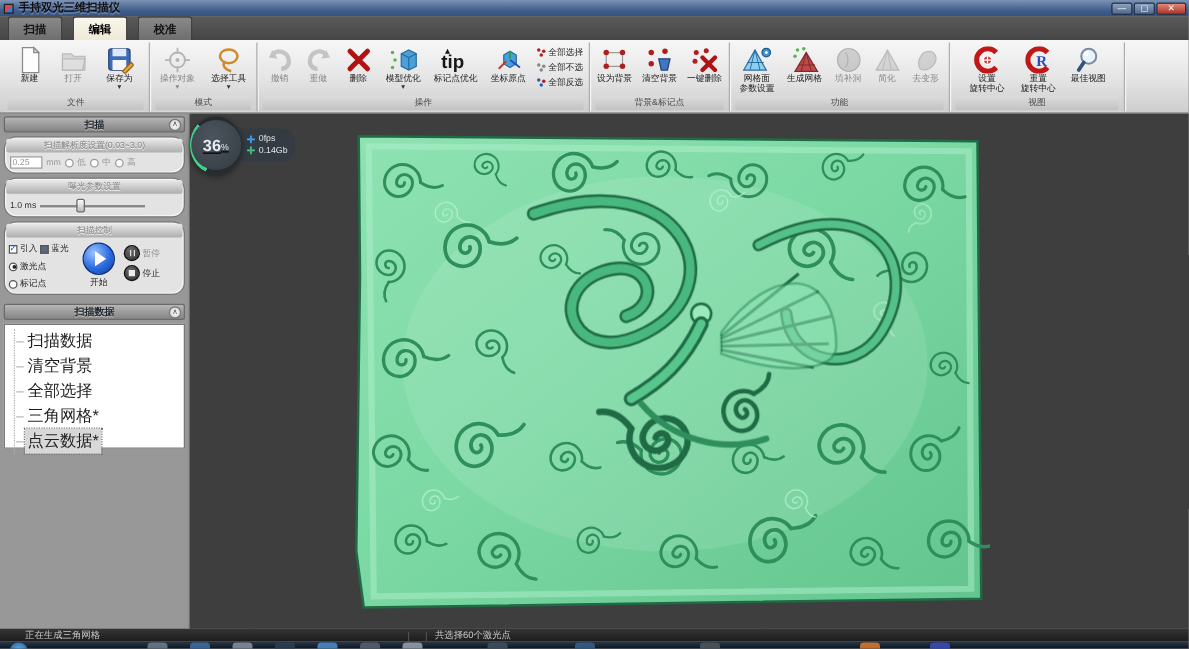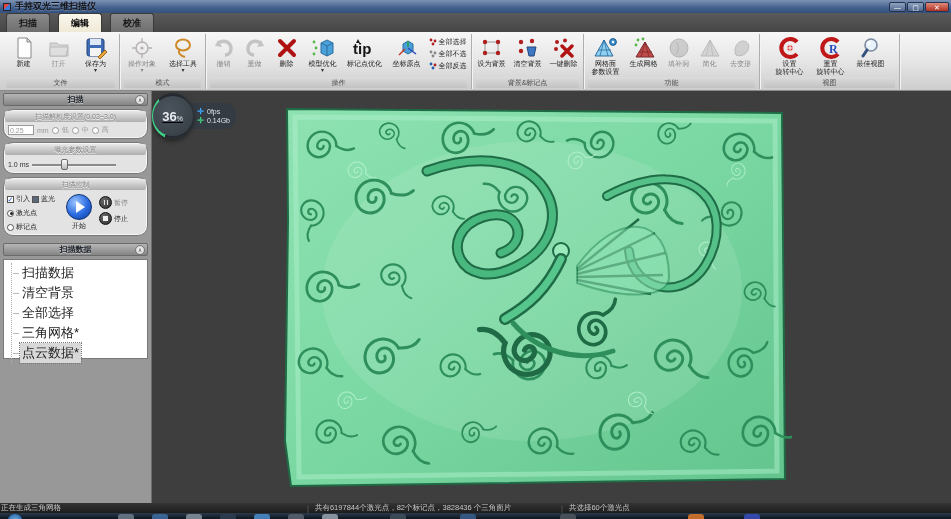--- a/index.html
+++ b/index.html
@@ -95,21 +95,21 @@
   #stat-inner b { font-size:13px; font-weight:bold; }
   #stat-inner i { font-size:7px; font-style:normal; margin-top:4px; }
   #stat-tail { margin-left:-8px; background:#343b42; border-radius:0 10px 10px 0; padding:4px 6px 4px 12px; z-index:1; }
   .strow { display:flex; align-items:center; gap:3px; font-size:7px; color:#dfe5ea; line-height:9px; }
   .plus { font-weight:bold; font-size:8px; }
 
   
   #statusbar { left:0; top:503px; width:951px; height:10px; background:linear-gradient(#343434,#1d1d1d);
     display:flex; align-items:center; font-size:7.5px; color:#c9c9c9; }
   #statusbar .sep { color:#666; margin:0 6px; }
-  #st-left { margin-left:1px; width:300px; }
+  #st-left { margin-left:20px; width:300px; }
   #st-mid { width:240px; }
   #taskbar { left:0; top:513px; width:951px; height:6px; background:linear-gradient(#2b3a4a,#0d1420); overflow:hidden; }
   .tico { position:absolute; top:1px; width:16px; height:12px; border-radius:3px; opacity:.85; }
 </style>
 </head>
 <body>
 
 <div id="titlebar" class="abs">
   <span id="app-icon"></span>
   <span id="title-text">手持双光三维扫描仪</span>
@@ -610,21 +610,20 @@
           <span class="plus" style="color:#41d07f">✛</span>
         <span>0.14Gb</span>
         </div>
     </div>
   </div>
 </div>
 
 <div id="statusbar" class="abs">
   <span id="st-left">正在生成三角网格</span>
   <span class="sep">|</span>
-  <span id="st-mid">共有6197844个激光点，82个标记点，3828436 个三角面片</span>
   <span class="sep">|</span>
   <span>共选择60个激光点</span>
 </div>
 
 <div id="taskbar" class="abs">
   <span class="tico" style="left:8px;width:14px;border-radius:50%;background:radial-gradient(#7ec9ff,#1560b0)"></span>
   <span class="tico" style="left:118px;background:#6f7d8c"></span>
   <span class="tico" style="left:152px;background:#3f6ea5"></span>
   <span class="tico" style="left:186px;background:#8a93a0"></span>
   <span class="tico" style="left:220px;background:#2e3f52"></span>

